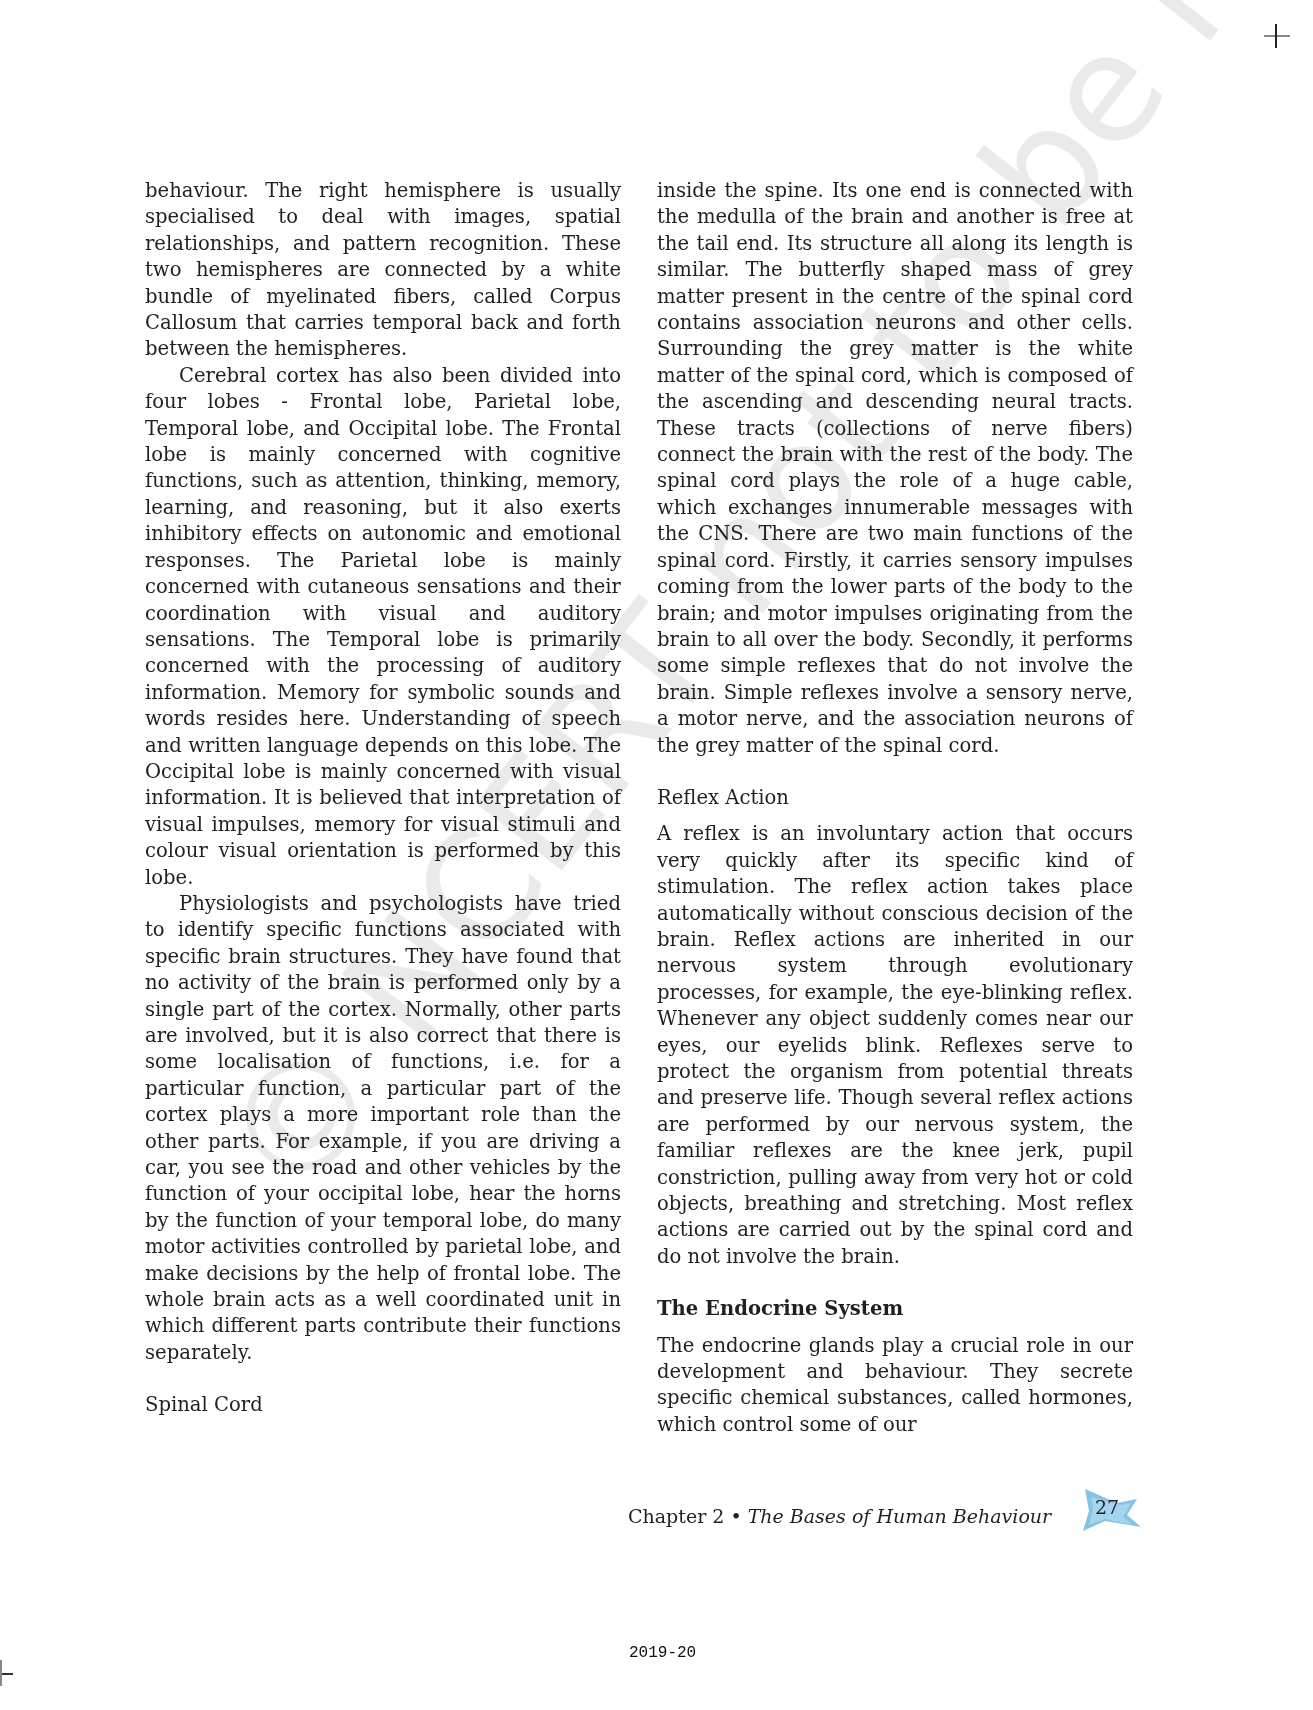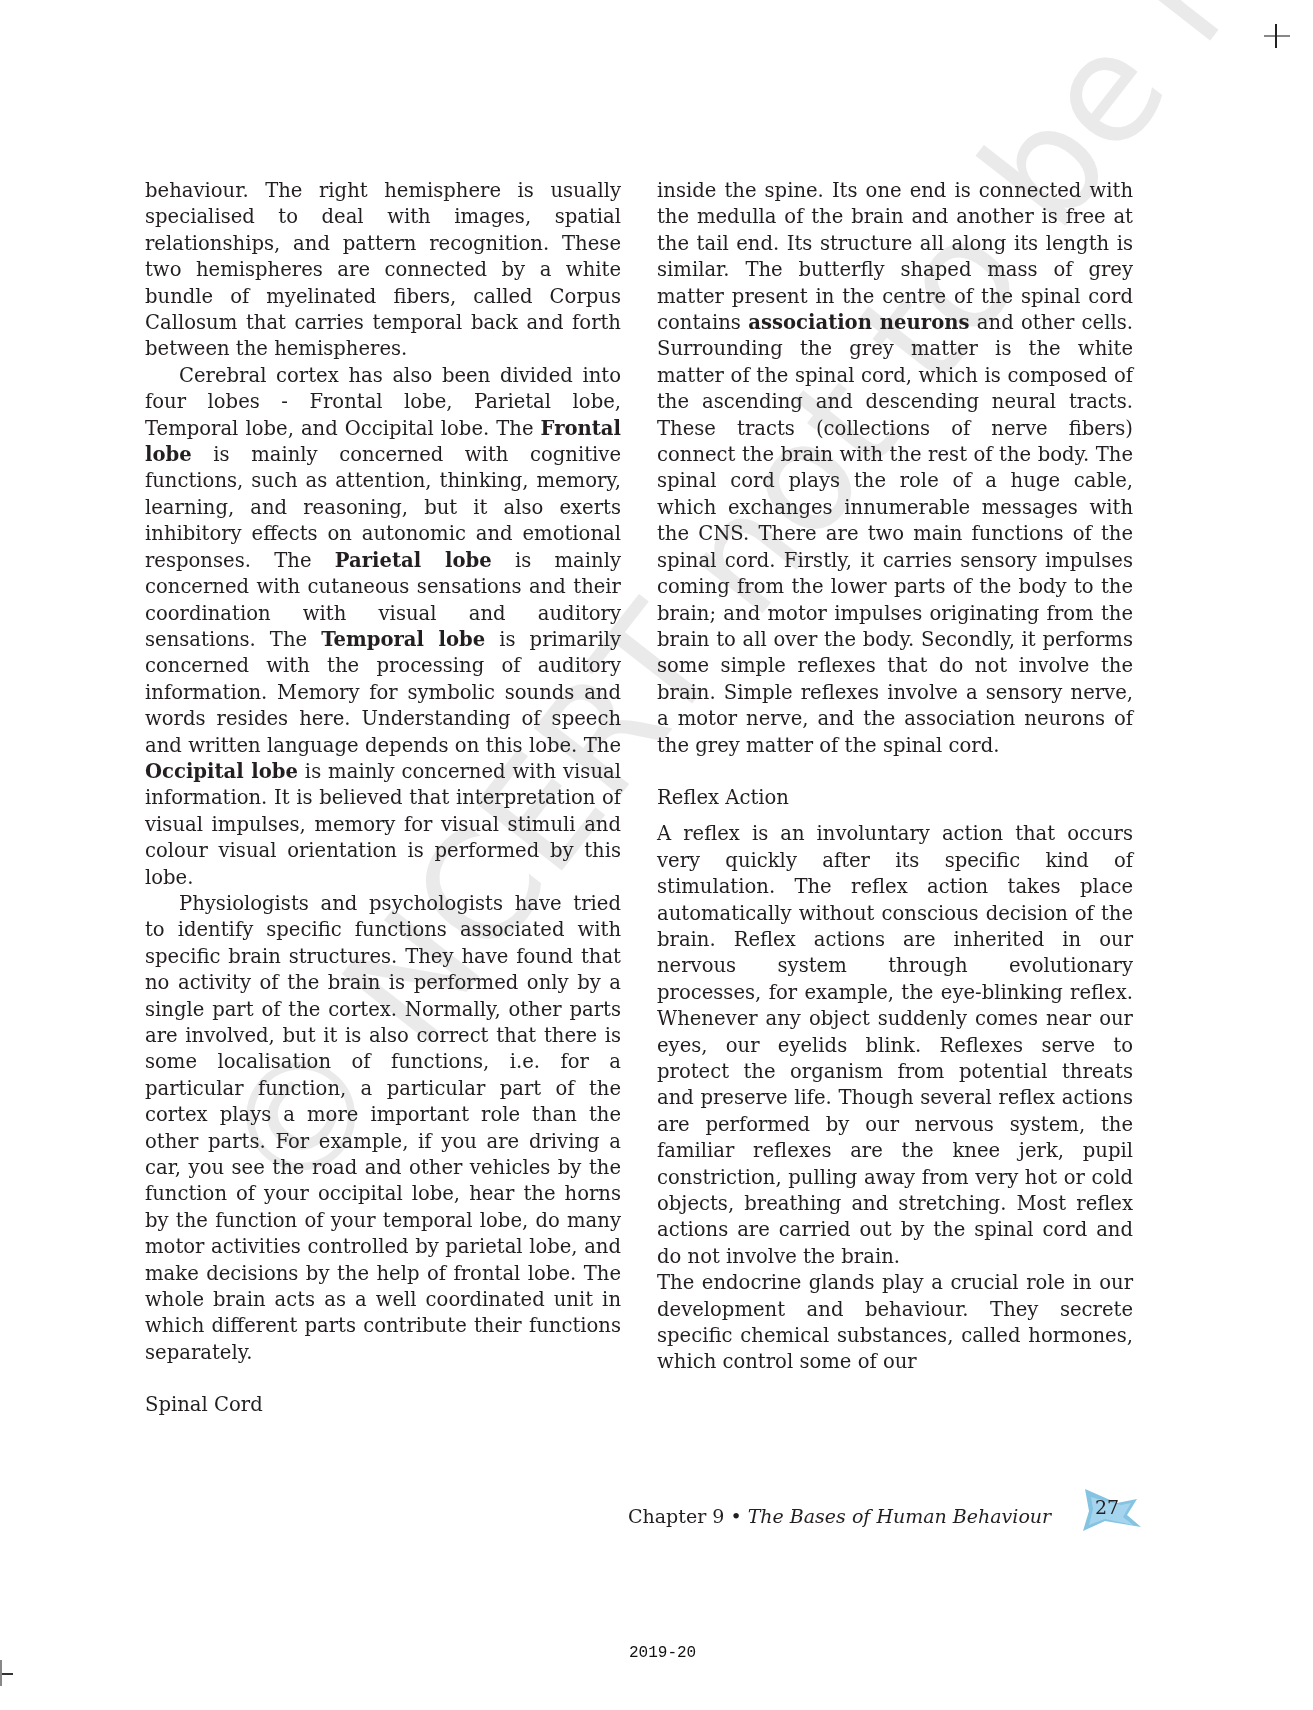--- a/index.html
+++ b/index.html
@@ -3,21 +3,21 @@
 <meta charset="utf-8">
 <style>
   html, body { margin:0; padding:0; background:#ffffff; }
   body { width:1313px; height:1710px; position:relative; overflow:hidden;
          font-family:"DejaVu Serif", "Liberation Serif", serif; color:#231f20; }
   .col { position:absolute; top:178px; width:476px; font-size:19.6px; line-height:26.4px; }
   .col.left { left:145px; }
   .col.right { left:657px; }
   .col p { margin:0; text-align:justify; }
   .col p.indent { text-indent:34px; }
-  .col b { font-weight:bold; }
+  .col b { font-weight:normal; }
   .sub-head { margin:26px 0 10px 0 !important; text-align:left !important; }
   .sec-head { font-weight:bold; margin:26px 0 10px 0 !important; text-align:left !important; }
   .footer { position:absolute; top:1505px; left:628px; font-size:19px; color:#231f20; }
   .footer .ital { font-style:italic; }
   .page-badge { position:absolute; left:1077px; top:1487px; width:64px; height:44px; }
   .page-badge svg { position:absolute; left:0; top:0; }
   .page-badge span { position:absolute; left:18px; top:9px; font-size:19px; color:#231f20; }
   .year { position:absolute; top:1644px; left:629px; font-family:Liberation Mono, monospace; font-size:16px; color:#111; }
   .crop-mark { position:absolute; }
   .crop-tr-h { left:1264px; top:35px; width:26px; height:2px; background:#888; }
@@ -42,25 +42,26 @@
   <p>behaviour. The right hemisphere is usually specialised to deal with images, spatial relationships, and pattern recognition. These two hemispheres are connected by a white bundle of myelinated fibers, called Corpus Callosum that carries temporal back and forth between the hemispheres.</p>
   <p class="indent"><span>Cerebral cortex has also been divided into four lobes - Frontal lobe, Parietal lobe, Temporal lobe, and Occipital lobe. The </span><b>Frontal lobe</b><span> is mainly concerned with cognitive functions, such as attention, thinking, memory, learning, and reasoning, but it also exerts inhibitory effects on autonomic and emotional responses. The </span><b>Parietal lobe</b><span> is mainly concerned with cutaneous sensations and their coordination with visual and auditory sensations. The </span><b>Temporal lobe</b><span> is primarily concerned with the processing of auditory information. Memory for symbolic sounds and words resides here. Understanding of speech and written language depends on this lobe. The </span><b>Occipital lobe</b><span> is mainly concerned with visual information. It is believed that interpretation of visual impulses, memory for visual stimuli and colour visual orientation is performed by this lobe.</span></p>
   <p class="indent">Physiologists and psychologists have tried to identify specific functions associated with specific brain structures. They have found that no activity of the brain is performed only by a single part of the cortex. Normally, other parts are involved, but it is also correct that there is some localisation of functions, i.e. for a particular function, a particular part of the cortex plays a more important role than the other parts. For example, if you are driving a car, you see the road and other vehicles by the function of your occipital lobe, hear the horns by the function of your temporal lobe, do many motor activities controlled by parietal lobe, and make decisions by the help of frontal lobe. The whole brain acts as a well coordinated unit in which different parts contribute their functions separately.</p>
   <p class="sub-head">Spinal Cord</p>
 </div>
 
 <div class="col right">
   <p><span>inside the spine. Its one end is connected with the medulla of the brain and another is free at the tail end. Its structure all along its length is similar. The butterfly shaped mass of grey matter present in the centre of the spinal cord contains </span><b>association neurons</b><span> and other cells. Surrounding the grey matter is the white matter of the spinal cord, which is composed of the ascending and descending neural tracts. These tracts (collections of nerve fibers) connect the brain with the rest of the body. The spinal cord plays the role of a huge cable, which exchanges innumerable messages with the CNS. There are two main functions of the spinal cord. Firstly, it carries sensory impulses coming from the lower parts of the body to the brain; and motor impulses originating from the brain to all over the body. Secondly, it performs some simple reflexes that do not involve the brain. Simple reflexes involve a sensory nerve, a motor nerve, and the association neurons of the grey matter of the spinal cord.</span></p>
   <p class="sub-head">Reflex Action</p>
   <p>A reflex is an involuntary action that occurs very quickly after its specific kind of stimulation. The reflex action takes place automatically without conscious decision of the brain. Reflex actions are inherited in our nervous system through evolutionary processes, for example, the eye-blinking reflex. Whenever any object suddenly comes near our eyes, our eyelids blink. Reflexes serve to protect the organism from potential threats and preserve life. Though several reflex actions are performed by our nervous system, the familiar reflexes are the knee jerk, pupil constriction, pulling away from very hot or cold objects, breathing and stretching. Most reflex actions are carried out by the spinal cord and do not involve the brain.</p>
+  <p class="sec-head">The Endocrine System</p>
   <p>The endocrine glands play a crucial role in our development and behaviour. They secrete specific chemical substances, called hormones, which control some of our</p>
 </div>
 
 <div class="footer">
-  <span>Chapter 9 • </span><span class="ital">The Bases of Human Behaviour</span>
+  <span>Chapter 2 • </span><span class="ital">The Bases of Human Behaviour</span>
 </div>
 
 <div class="page-badge">
   <svg width="64" height="44" viewBox="0 0 64 44">
     <polygon points="8,2 40,16 60,12 50,28 64,40 28,34 6,44 12,24" fill="#6fb8dc" opacity="0.85"></polygon>
     <polygon points="14,10 44,18 54,16 46,30 56,38 28,32 12,38 16,22" fill="#a8d6ef" opacity="0.9"></polygon>
   </svg>
   <span>27</span>
 </div>
 

